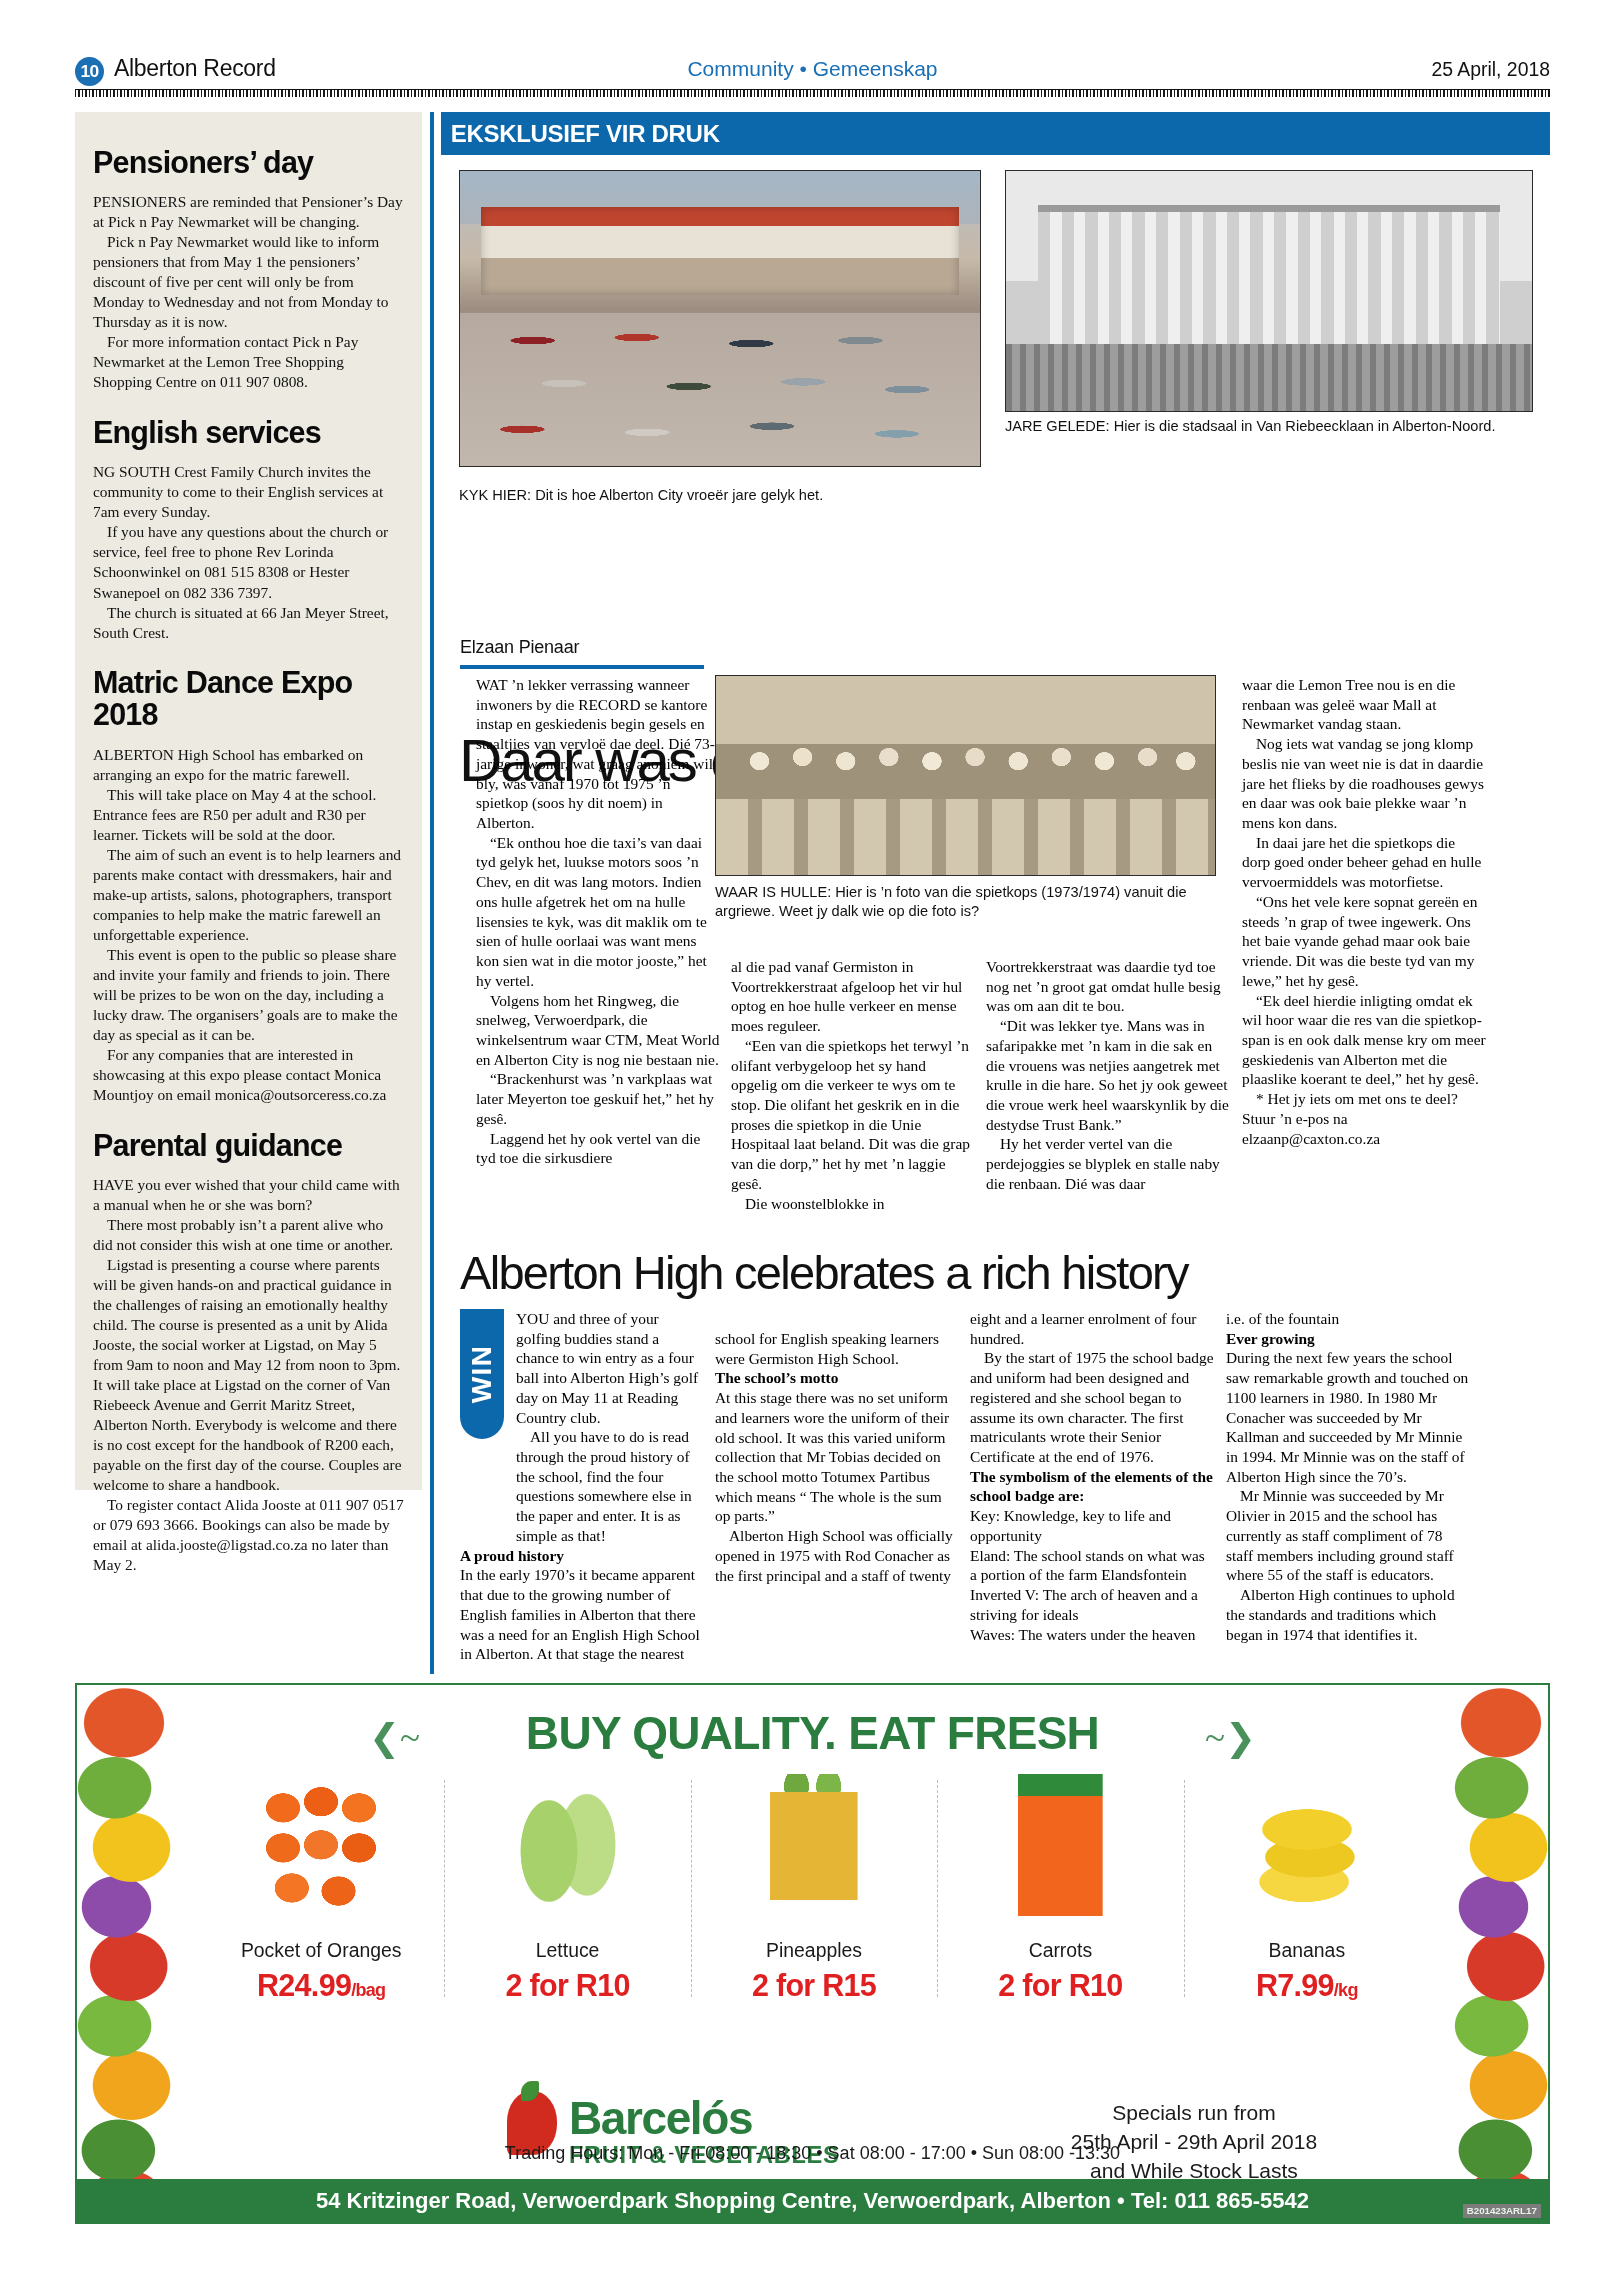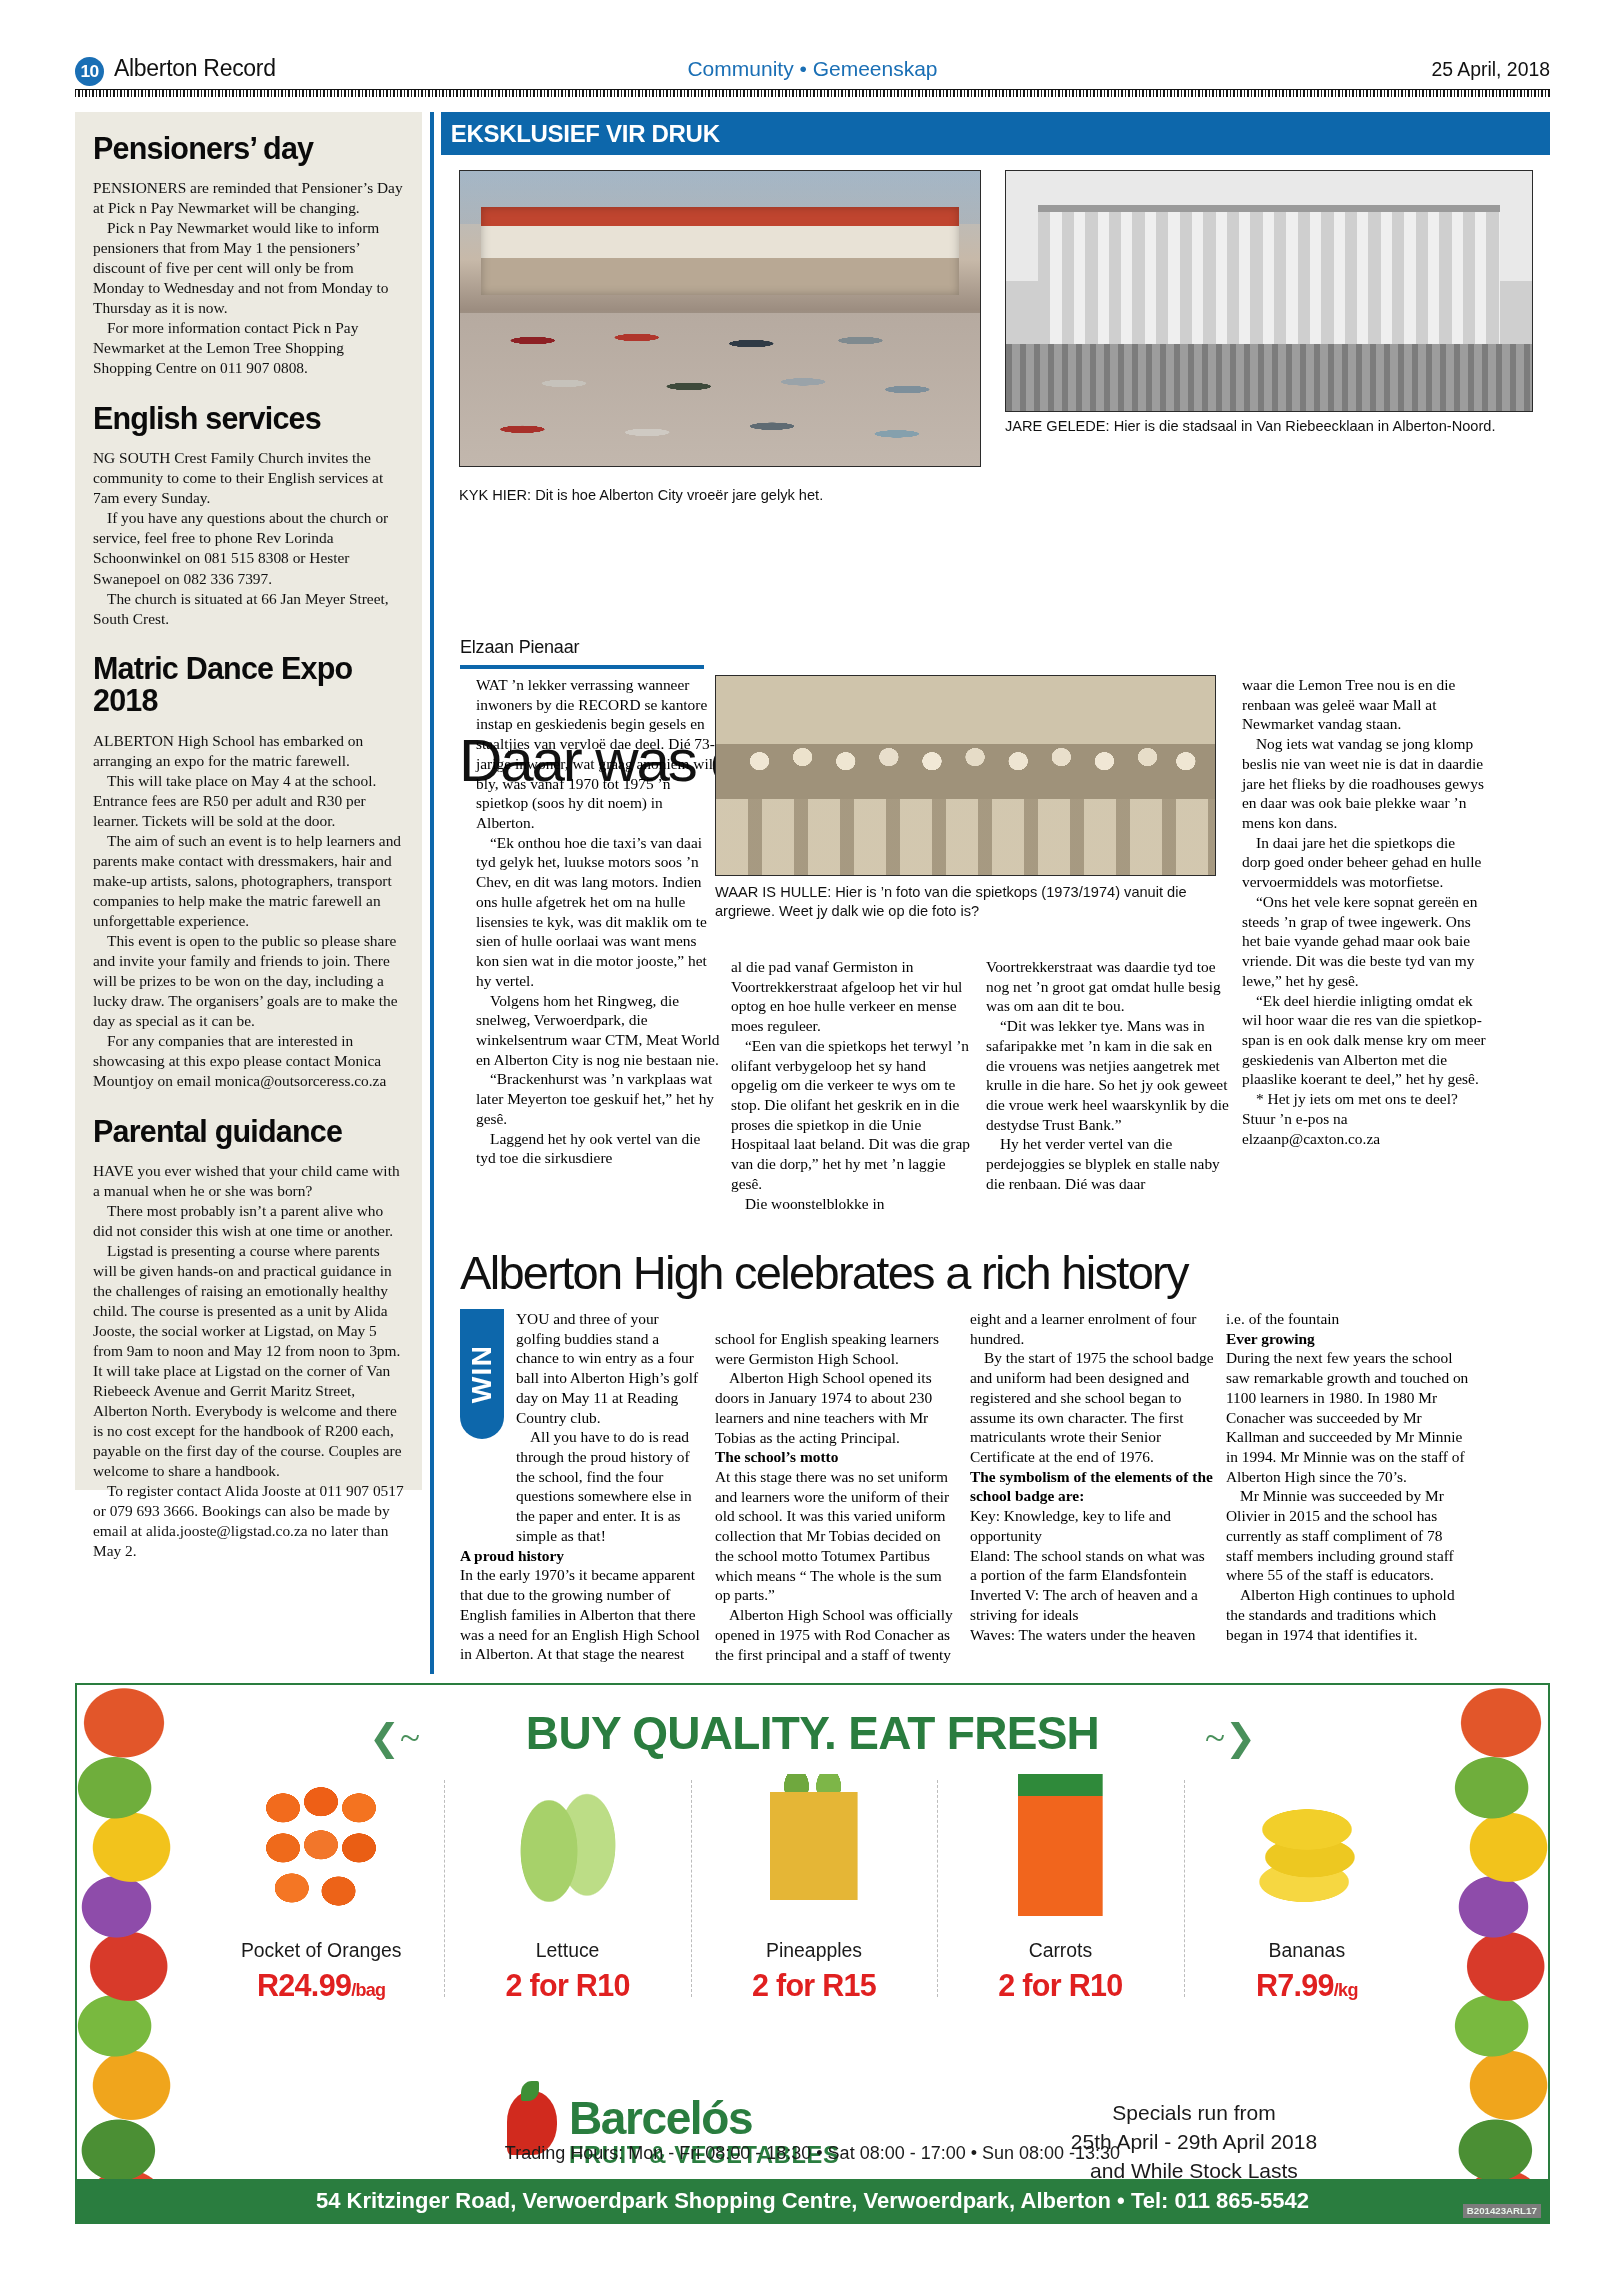--- a/index.html
+++ b/index.html
@@ -29,21 +29,21 @@
   }
   .mast-rule {
     position: absolute; left: 0; top: 35px; width: 1475px; height: 7.6px;
     background: repeating-linear-gradient(to right, #1a1a1a 0 1.4px, #ffffff 1.4px 3.5px);
     border-top: 1.4px solid #111;
   }
 
   
   .sidebar {
     position: absolute; left: 75px; top: 112px; width: 347px; height: 1378px;
-    background: #eceae1; padding: 20px 18px 14px 18px;
+    background: #eceae1; padding: 34px 18px 14px 18px;
   }
   .sb-head {
     font-family: "Liberation Sans", sans-serif; font-weight: bold;
     font-size: 30.5px; line-height: 1.06; color: #0b0b0b; letter-spacing: -0.8px;
     margin-bottom: 14px;
   }
   .sb-head.two { font-size: 30.5px; }
   .sb-body { font-size: 15.4px; line-height: 1.30; text-align: left; color: #111; }
   .sb-body p { margin: 0; }
   .sb-body p.ind { text-indent: 14px; }
@@ -450,21 +450,20 @@
 
   <div class="en-col en-c1">
     <p class="lead">YOU and three of your golfing buddies stand a chance to win entry as a four ball into Alberton High’s golf day on May 11 at Reading Country club.</p>
     <p class="lead ind">All you have to do is read through the proud history of the school, find the four questions somewhere else in the paper and enter. It is as simple as that!</p>
     <p class="sub">A proud history</p>
     <p>In the early 1970’s it became apparent that due to the growing number of English families in Alberton that there was a need for an English High School in Alberton. At that stage the nearest</p>
   </div>
 
   <div class="en-col en-c2">
     <p>school for English speaking learners were Germiston High School.</p>
-    <p class="ind">Alberton High School opened its doors in January 1974 to about 230 learners and nine teachers with Mr Tobias as the acting Principal.</p>
     <p class="sub">The school’s motto</p>
     <p>At this stage there was no set uniform and learners wore the uniform of their old school. It was this varied uniform collection that Mr Tobias decided on the school motto Totumex Partibus which means “ The whole is the sum op parts.”</p>
     <p class="ind">Alberton High School was officially opened in 1975 with Rod Conacher as the first principal and a staff of twenty</p>
   </div>
 
   <div class="en-col en-c3">
     <p>eight and a learner enrolment of four hundred.</p>
     <p class="ind">By the start of 1975 the school badge and uniform had been designed and registered and she school began to assume its own character. The first matriculants wrote their Senior Certificate at the end of 1976.</p>
     <p class="sub">The symbolism of the elements of the school badge are:</p>
     <p>Key: Knowledge, key to life and opportunity</p>

